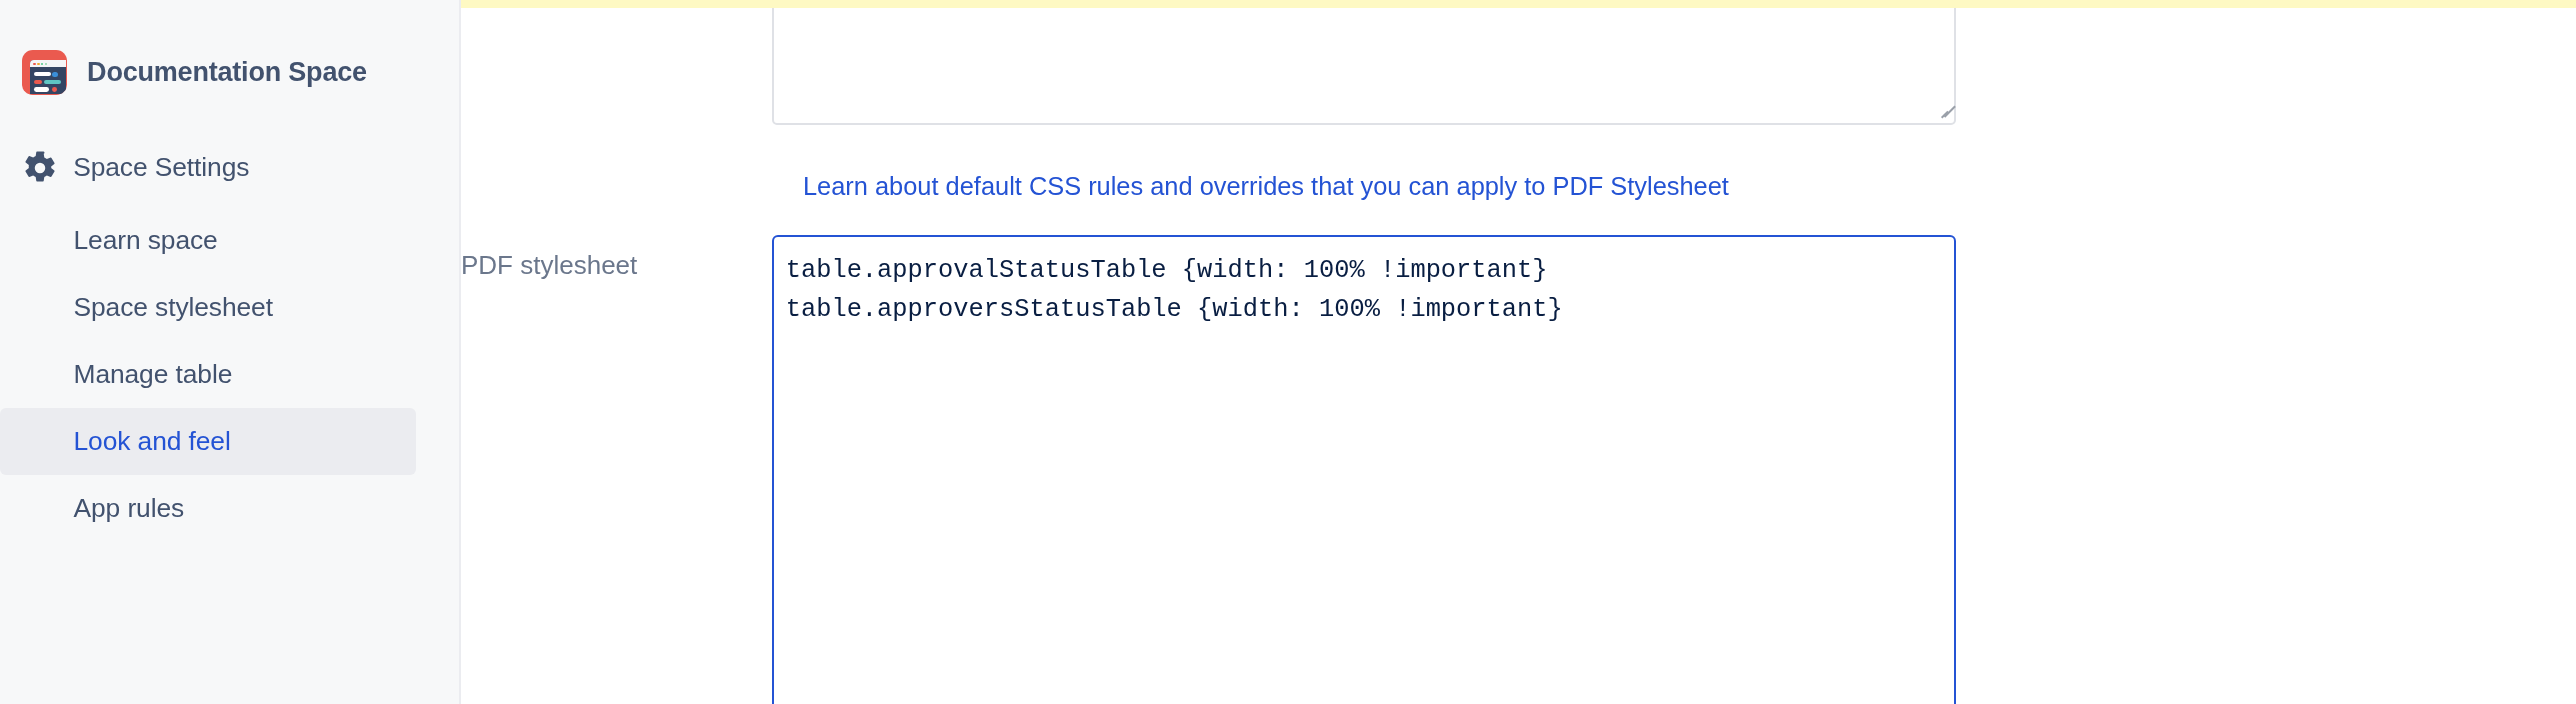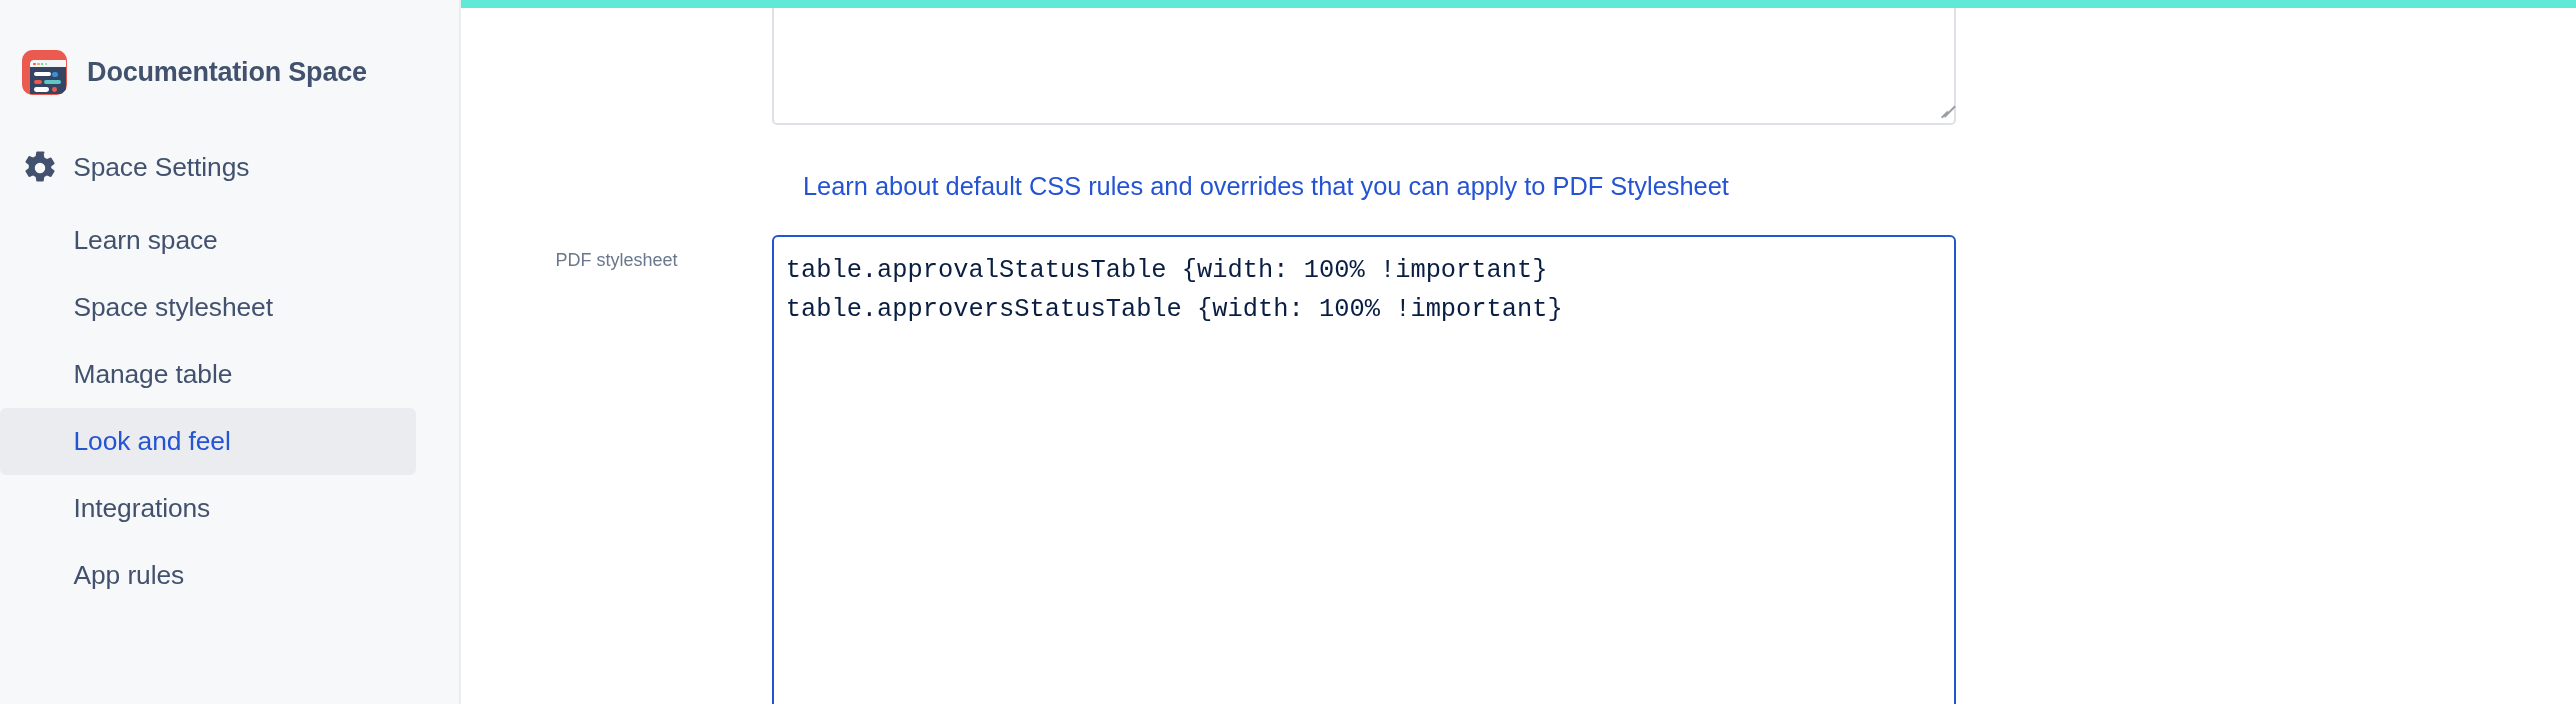--- a/index.html
+++ b/index.html
@@ -13,21 +13,21 @@
     background: #FFFFFF;
     font-family: "Liberation Sans", sans-serif;
     -webkit-font-smoothing: antialiased;
   }
 
   .app {
     position: relative;
     width: 2576px;
     height: 705px;
     display: flex;
-    background: #5eead4;
+    background: #fef9c3;
   }
 
   
   .sidebar {
     position: relative;
     width: 461px;
     height: 705px;
     flex: 0 0 461px;
     background: #F7F8F9;
     border-right: 2px solid #EBECF0;
@@ -155,22 +155,22 @@
 
   .form-row {
     position: absolute;
     display: flex;
     align-items: flex-start;
   }
 
   .field-label {
     width: 311px;
     flex: 0 0 311px;
-    text-align: center;
-    font-size: 18px;
+    text-align: left;
+    font-size: 26px;
     color: #6B778C;
     line-height: 1.3;
     white-space: nowrap;
   }
 
   .textarea-box {
     width: 1184px;
     background: #FFFFFF;
     border: 2px solid #DFE1E6;
     border-radius: 4.9px;
@@ -299,24 +299,20 @@
       <div class="nav-item">
         <span class="nav-indent"></span>
         <span class="nav-label">Manage table</span>
       </div>
 
       <div class="nav-item selected">
         <span class="nav-indent"></span>
         <span class="nav-label">Look and feel</span>
       </div>
 
-      <div class="nav-item">
-        <span class="nav-indent"></span>
-        <span class="nav-label">Integrations</span>
-      </div>
 
       <div class="nav-item">
         <span class="nav-indent"></span>
         <span class="nav-label">App rules</span>
       </div>
 
     </nav>
   </aside>
 
   <main class="main">

